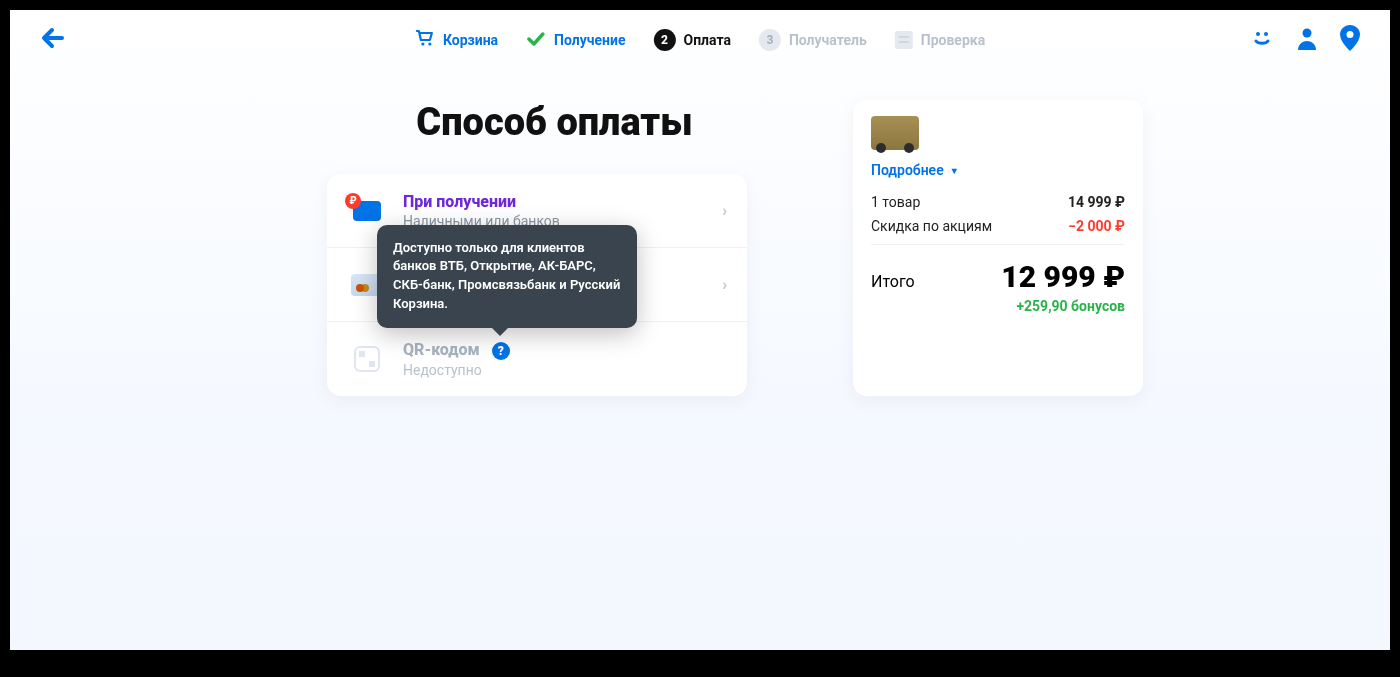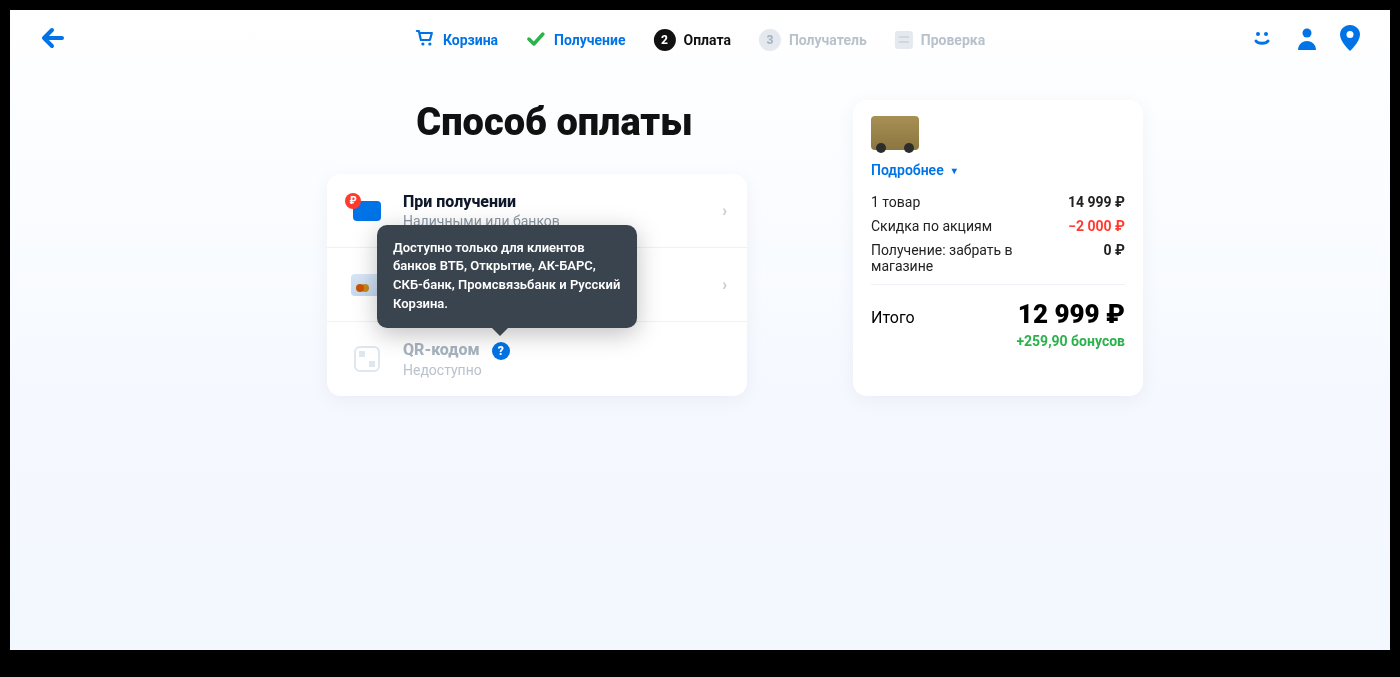--- a/index.html
+++ b/index.html
@@ -122,21 +122,21 @@
   .option {
     display: flex;
     align-items: center;
     padding: 18px 20px;
     gap: 16px;
     border-top: 1px solid #eef2f6;
     position: relative;
   }
   .option:first-child { border-top: none; }
   .option .texts { flex: 1; }
-  .option .title { font-size: 16px; font-weight: 800; color: #0f172a; }
+  .option .title { font-size: 16px; font-weight: 800; color: #6d28d9; }
   .option .sub   { font-size: 14px; color: #8a96a3; margin-top: 2px; }
   .option .chev  { color: #c3ccd6; font-size: 16px; font-weight: 900; }
   .option.disabled .title { color: #a7b3bf; }
   .option.disabled .sub   { color: #b8c2cc; }
   .option.clickable { cursor: pointer; }
 
   .ico-wrap { width: 40px; display: flex; justify-content: center; }
   .wallet-ico {
     width: 28px; height: 20px;
     background: #0073e6; border-radius: 4px;
@@ -262,21 +262,21 @@
     margin-bottom: 8px;
   }
   .line .val { font-weight: 700; }
   .line.discount .val { color: #ff3b30; }
   .line.delivery .label { max-width: 180px; }
   .divider { height: 1px; background: #eef2f6; margin: 10px 0 14px; }
   .total {
     display: flex; justify-content: space-between; align-items: baseline;
   }
   .total .label { font-size: 16px; }
-  .total .val { font-size: 26px; font-weight: 900; text-align: center; }
+  .total .val { font-size: 30px; font-weight: 900; text-align: center; }
   .bonus {
     text-align: right;
     color: #2bb24c;
     font-size: 14px;
     font-weight: 700;
     margin-top: 4px;
   }
 </style>
 </head>
 <body>
@@ -399,24 +399,20 @@
       </div>
 
       <div class="line">
         <span class="label">1 товар</span>
         <span class="val">14 999 ₽</span>
       </div>
       <div class="line discount">
         <span class="label">Скидка по акциям</span>
         <span class="val">−2 000 ₽</span>
       </div>
-      <div class="line delivery">
-        <span class="label">Получение: забрать в магазине</span>
-        <span class="val">0 ₽</span>
-      </div>
 
       <div class="divider"></div>
 
       <div class="total">
         <span class="label">Итого</span>
         <span class="val">12 999 ₽</span>
       </div>
       <div class="bonus">+259,90 бонусов</div>
     </div>
   </div>

